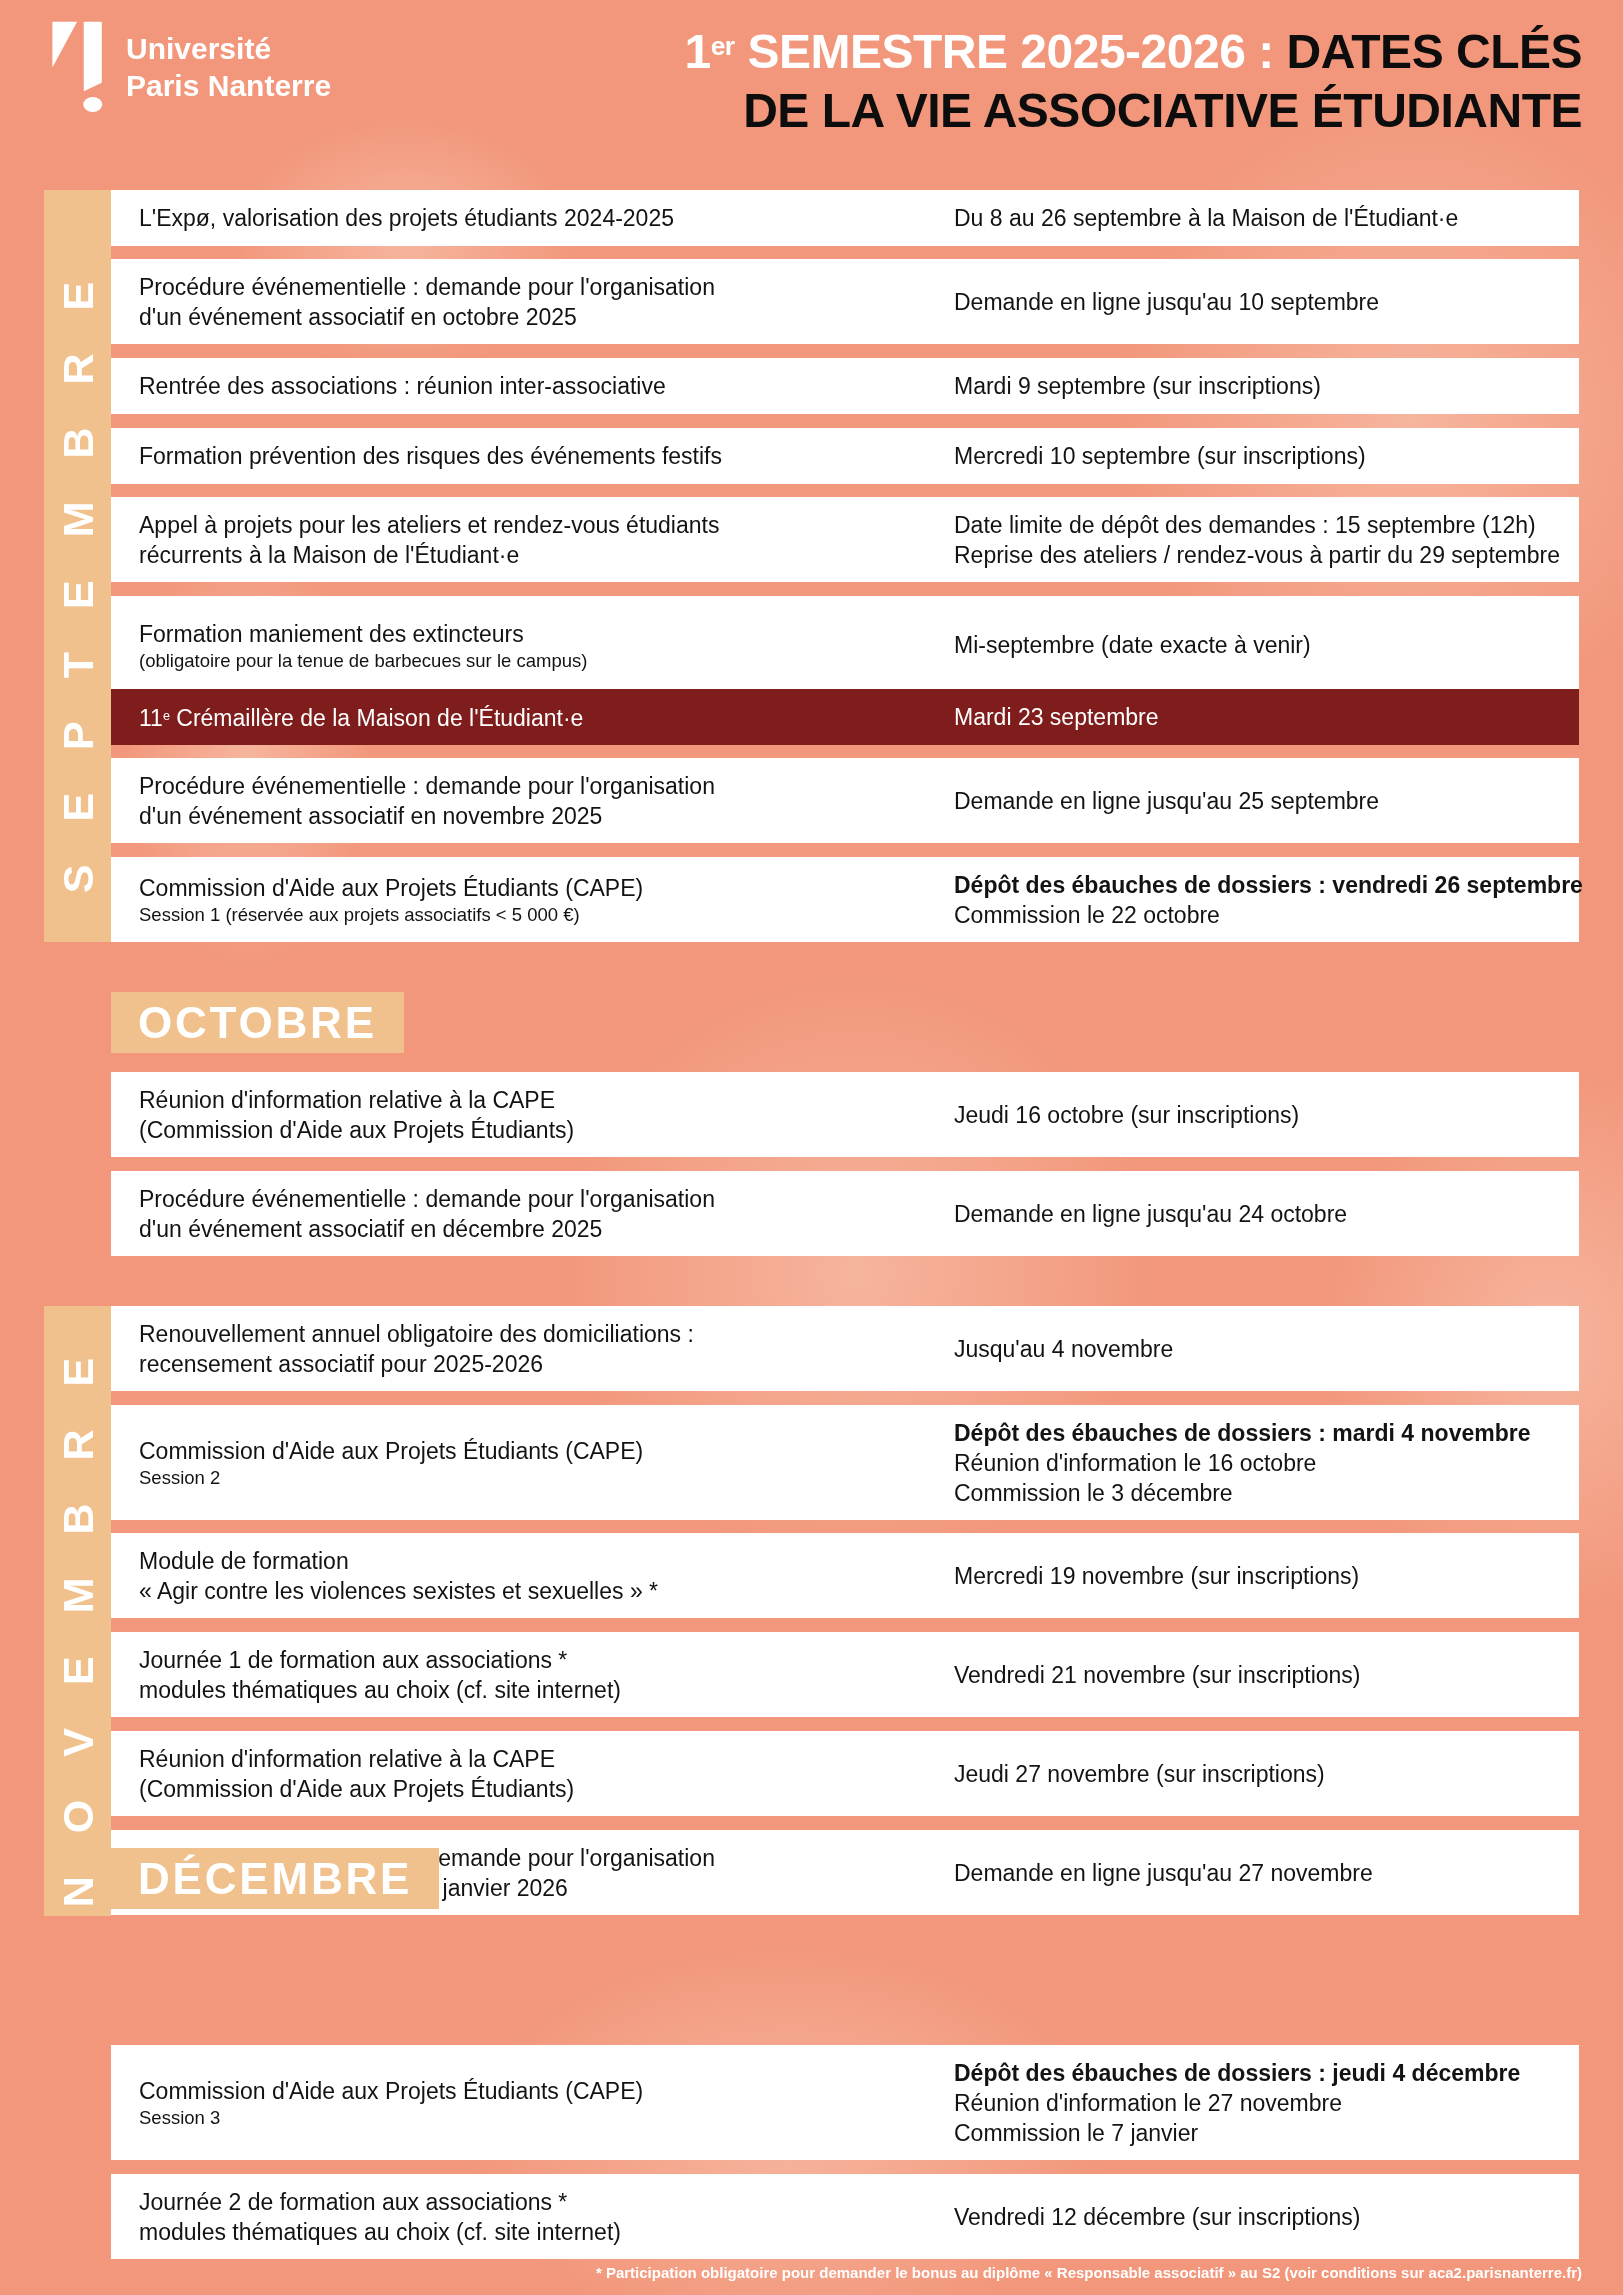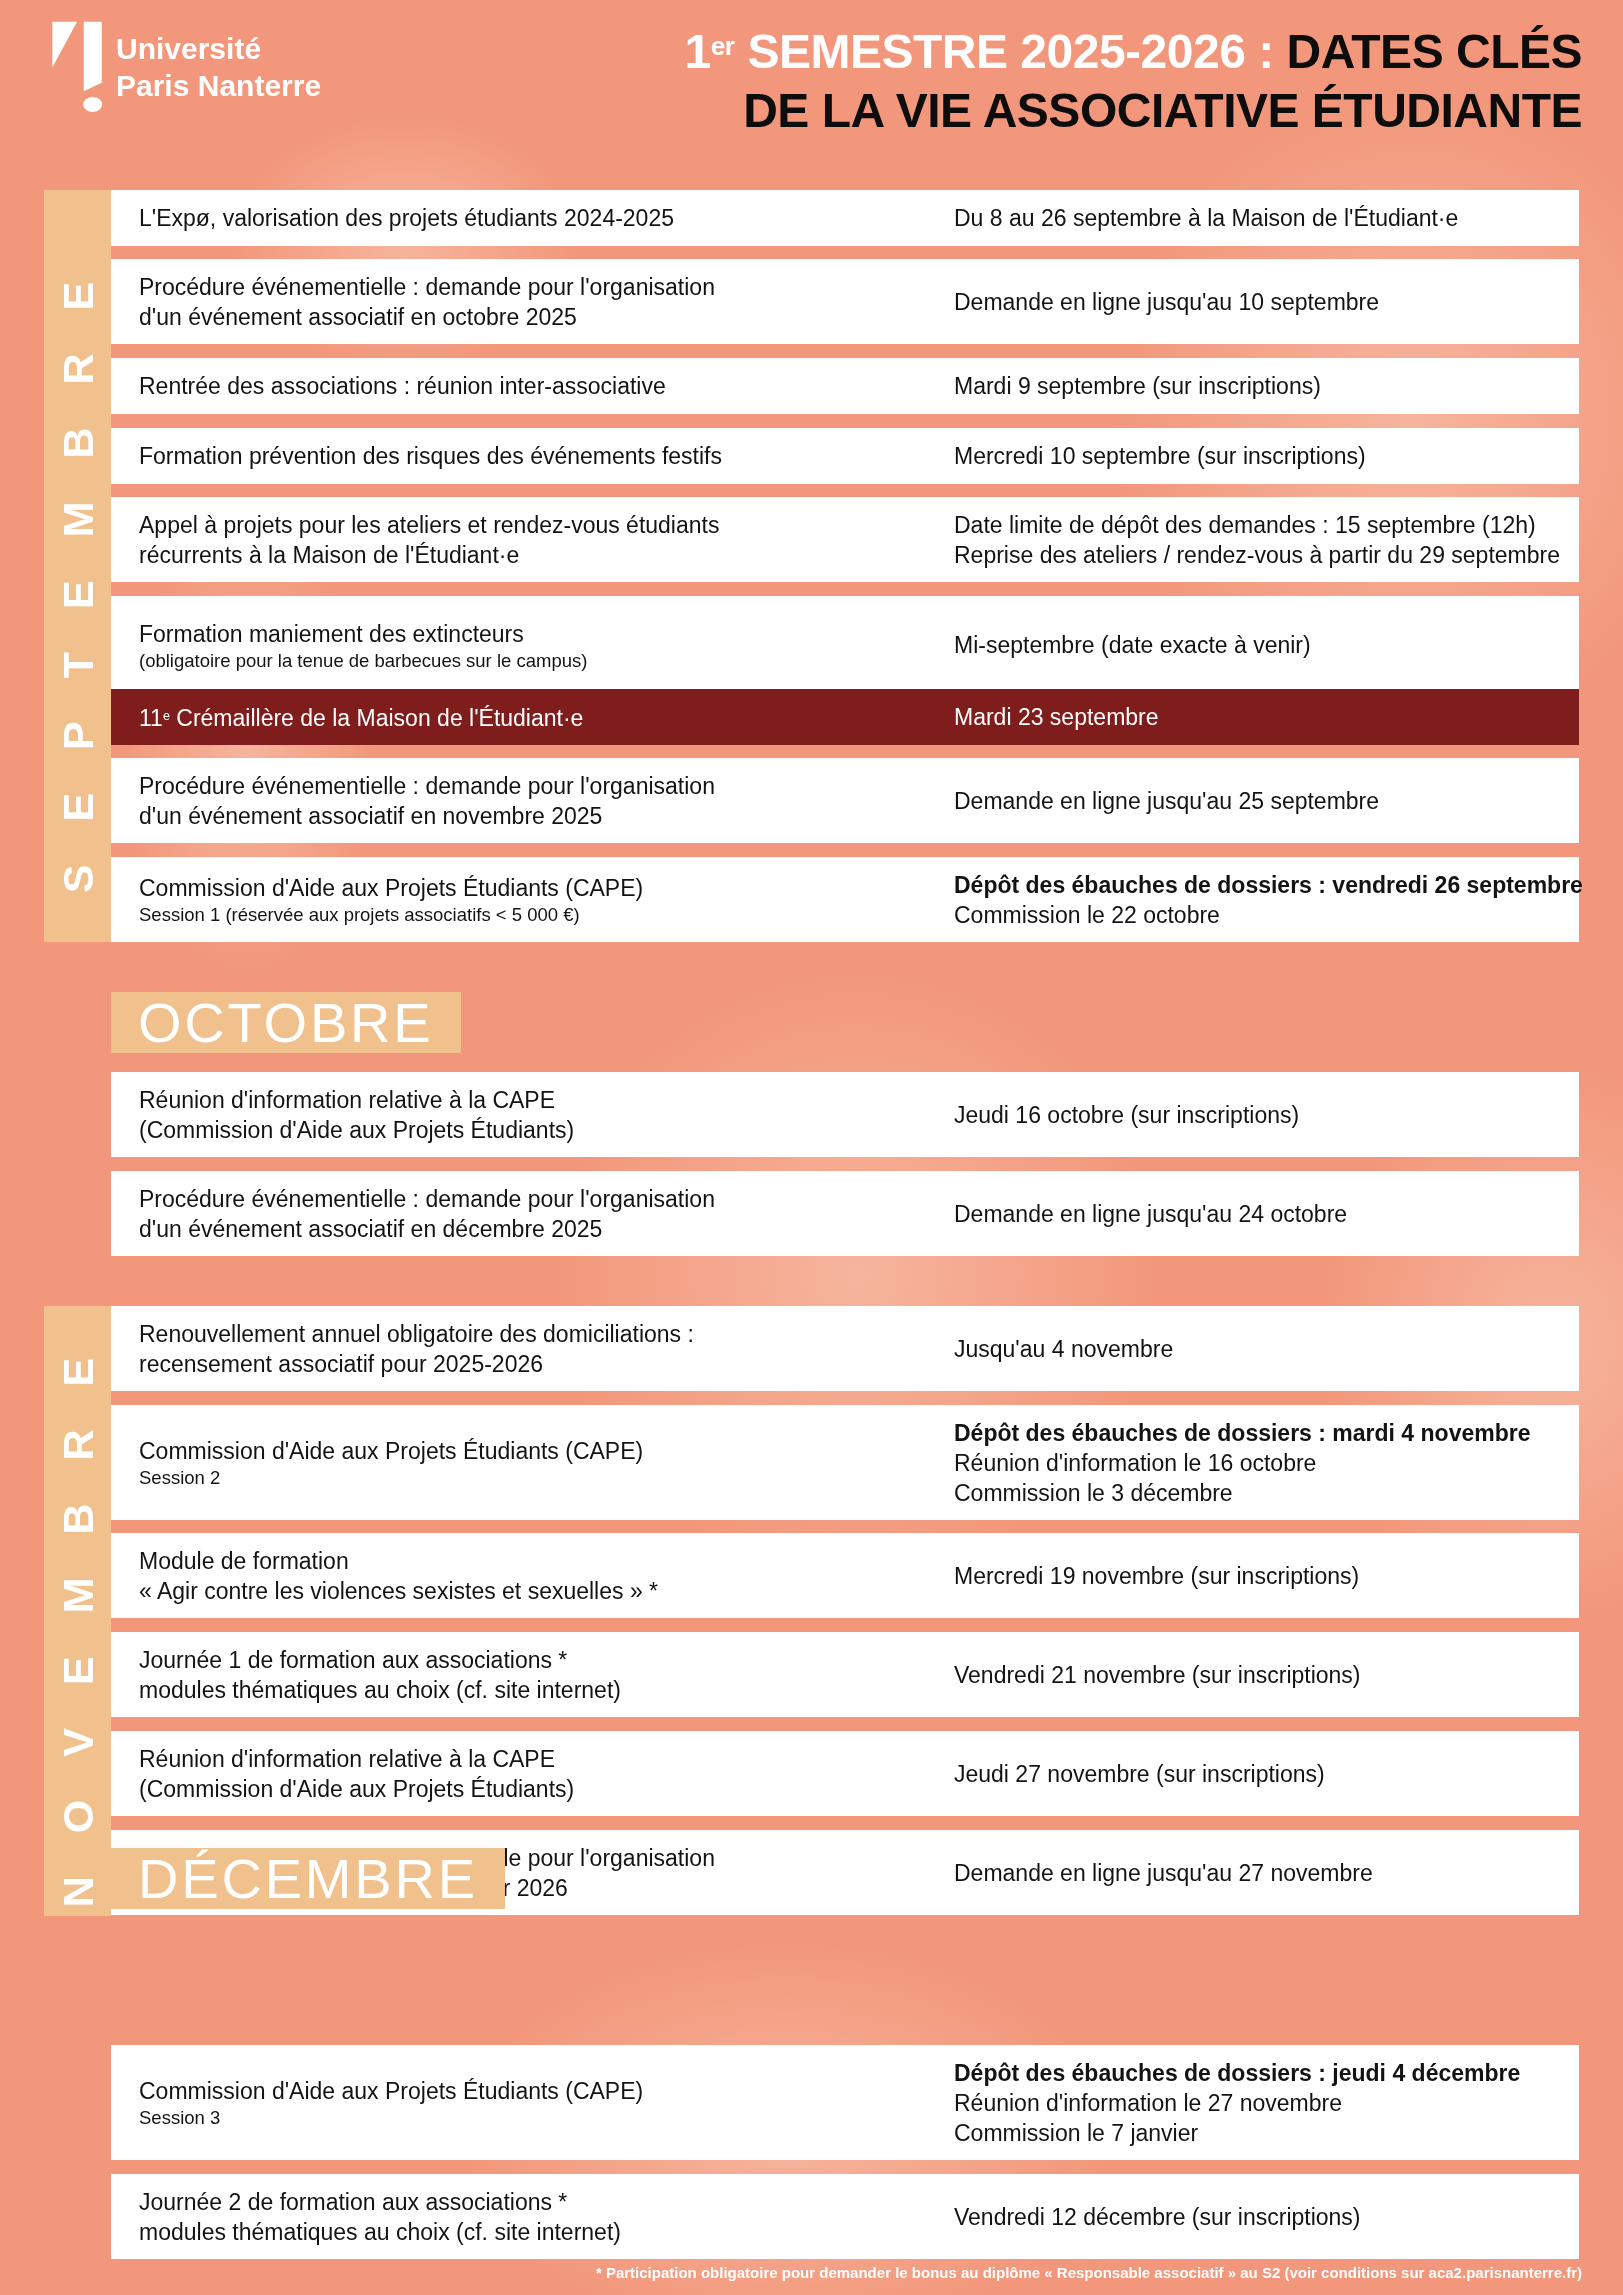--- a/index.html
+++ b/index.html
@@ -10,33 +10,33 @@
     overflow:hidden;
     font-family:"Liberation Sans", sans-serif;
   }
   
   .blob{position:absolute;border-radius:50%;
     background:radial-gradient(closest-side, rgba(250,208,188,.95), rgba(250,208,188,0));
     opacity:.55;z-index:0;}
   
   #logo{position:absolute;left:44px;top:19.4px;display:flex;z-index:2;}
   #logo-mark{width:69px;height:95px;flex:0 0 auto;}
-  #logo-text{margin-left:3px;color:#fff;font-weight:700;font-size:30px;line-height:37px;padding-top:10.2px;}
+  #logo-text{margin-left:13px;color:#fff;font-weight:700;font-size:30px;line-height:37px;padding-top:10.2px;}
   #title{position:absolute;right:41px;top:16.7px;text-align:right;z-index:2;
     font-weight:800;font-size:48px;line-height:59px;letter-spacing:-0.5px;color:#0d0d0d;white-space:nowrap;}
   #title .white{color:#ffffff;}
   #title sup, sup.evt-sup{font-size:.55em;vertical-align:.5em;}
   
   .month-sidebar{position:absolute;left:44px;width:67px;background:#F0C18D;z-index:1;}
   .month-sidebar .vlabel{position:absolute;top:50%;left:50%;
     transform:translate(-50%,-50%) rotate(-90deg);
     color:#fff;font-weight:700;font-size:43px;letter-spacing:43px;white-space:nowrap;line-height:1;}
   .month-label-block{position:absolute;left:111px;height:61px;background:#F0C18D;z-index:1;
     display:flex;align-items:center;padding:0 27px;}
-  .month-label-block .hlabel{color:#fff;font-weight:400;font-size:56px;letter-spacing:2.8px;line-height:1;}
+  .month-label-block .hlabel{color:#fff;font-weight:700;font-size:44px;letter-spacing:2.8px;line-height:1;}
   .event-row{position:absolute;left:111px;width:1468px;background:#ffffff;z-index:1;}
   .event-row.highlight{background:#7f1d1d;}
   .event-col{position:absolute;top:0;height:100%;display:flex;flex-direction:column;justify-content:center;}
   .event-col.left{left:28px;width:768px;}
   .event-col.right{left:843px;width:657px;}
   .evt-line{font-size:23px;line-height:30px;color:#131313;white-space:nowrap;}
   .evt-line.small{font-size:18.5px;line-height:23px;}
   .evt-line.bold{font-weight:700;}
   .event-row.highlight .evt-line{color:#ffffff;}
   

